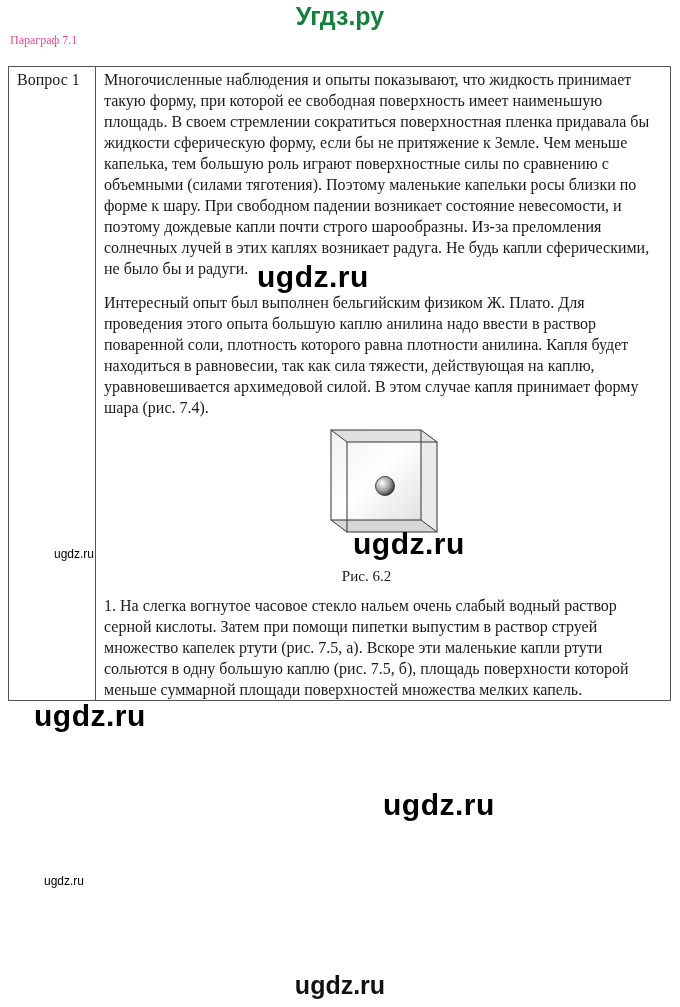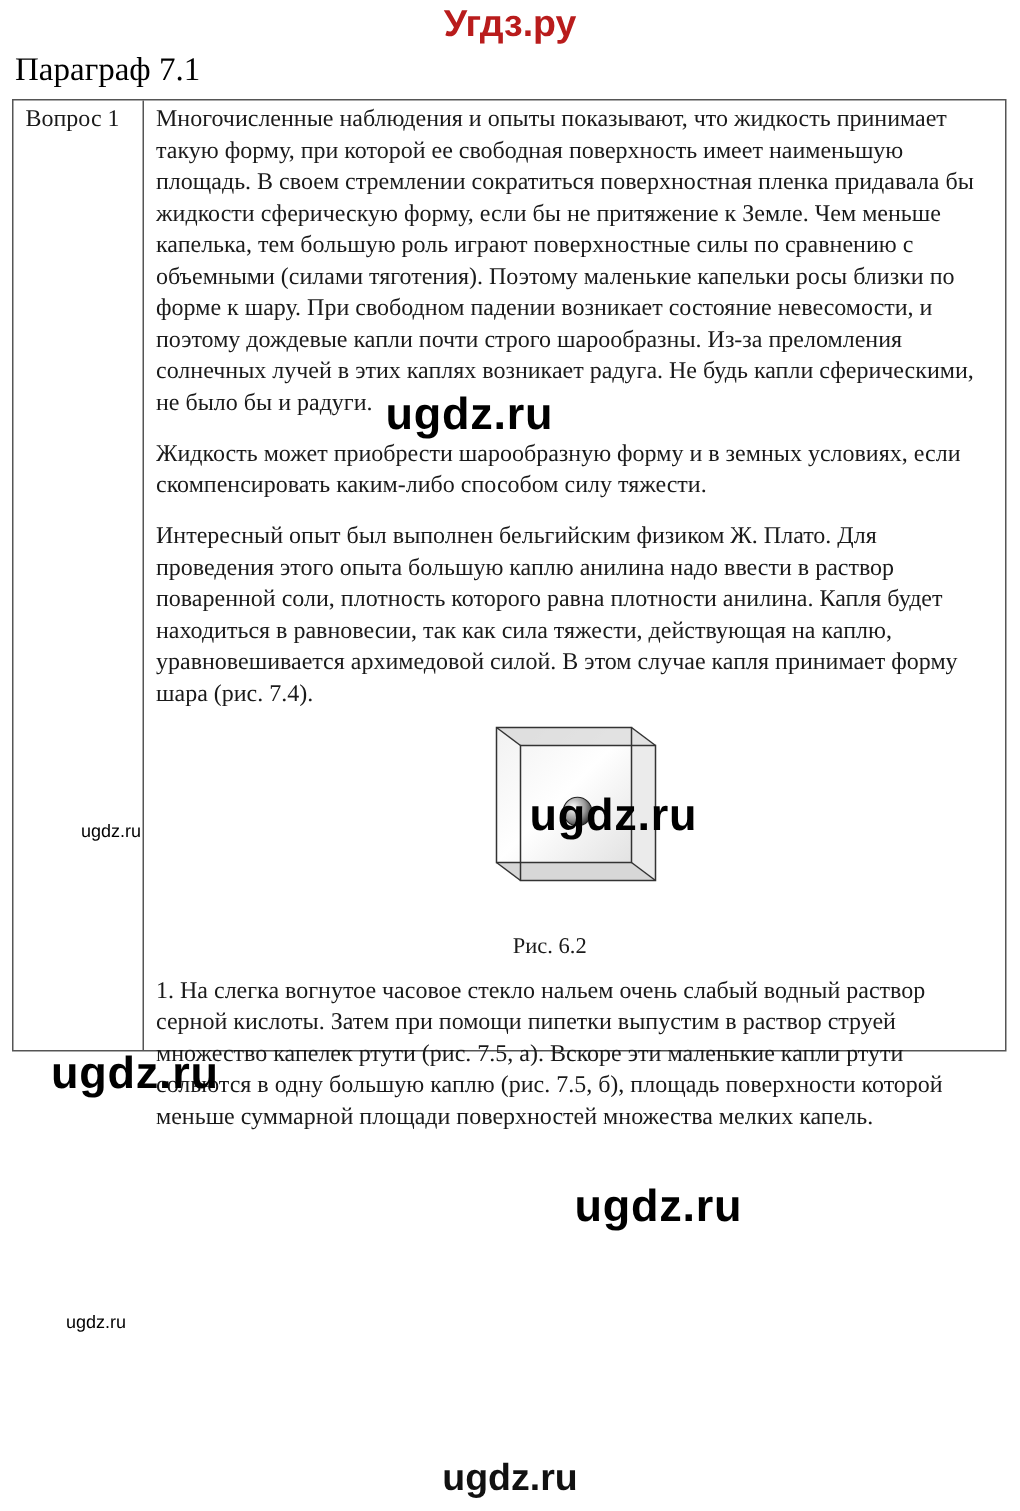--- a/index.html
+++ b/index.html
@@ -1,18 +1,18 @@
 <!DOCTYPE html>
 <html><head>
   <meta charset="utf-8">
   <style>
     html, body { margin: 0; padding: 0; background: #ffffff; }
     body { width: 680px; height: 1007px; position: relative; overflow: hidden; font-family: "Liberation Serif", serif; color: #1a1a1a; }
-    .site-title { position: absolute; left: 0; top: 2px; width: 680px; text-align: center; font-family: "Liberation Sans", sans-serif; font-weight: bold; font-size: 25px; color: #b91c1c; }
-    .paragraph-label { position: absolute; left: 10px; top: 33px; font-size: 22px; color: #000000; }
+    .site-title { position: absolute; left: 0; top: 2px; width: 680px; text-align: center; font-family: "Liberation Sans", sans-serif; font-weight: bold; font-size: 25px; color: #15803d; }
+    .paragraph-label { position: absolute; left: 10px; top: 33px; font-size: 12px; color: #ec4899; }
     .answer-table { position: absolute; left: 8px; top: 66px; width: 663px; height: 635px; border: 1px solid #555; box-sizing: border-box; }
     .col-divider { position: absolute; left: 86px; top: 0; bottom: 0; width: 1px; background: #555; }
     .question-label { position: absolute; left: 8px; top: 2px; font-size: 16px; line-height: 21px; }
     .answer-cell { position: absolute; left: 95px; top: 2px; width: 560px; font-size: 16px; line-height: 21px; }
     .answer-cell p { margin: 0 0 13px 0; }
     .figure { text-align: center; margin: 10px 0 8px 0; }
     .figure svg { display: block; margin: 0 auto; }
     .figure-caption { display: block; margin-top: 18px; font-size: 15px; margin-left: -35px; }
     .wm-big { position: absolute; font-family: "Liberation Sans", sans-serif; font-weight: bold; font-size: 30px; color: #000; letter-spacing: 0.5px; }
     .wm-small { position: absolute; font-family: "Liberation Sans", sans-serif; font-size: 12px; color: #000; }
@@ -22,21 +22,20 @@
 <body>
 
 <div class="site-title">Угдз.ру</div>
 <div class="paragraph-label">Параграф 7.1</div>
 
 <div class="answer-table">
   <div class="col-divider"></div>
   <div class="question-label">Вопрос 1</div>
   <div class="answer-cell">
     <p>Многочисленные наблюдения и опыты показывают, что жидкость принимает такую форму, при которой ее свободная поверхность имеет наименьшую площадь. В своем стремлении сократиться поверхностная пленка придавала бы жидкости сферическую форму, если бы не притяжение к Земле. Чем меньше капелька, тем большую роль играют поверхностные силы по сравнению с объемными (силами тяготения). Поэтому маленькие капельки росы близки по форме к шару. При свободном падении возникает состояние невесомости, и поэтому дождевые капли почти строго шарообразны. Из-за преломления солнечных лучей в этих каплях возникает радуга. Не будь капли сферическими, не было бы и радуги.</p>
-    <p>Жидкость может приобрести шарообразную форму и в земных условиях, если скомпенсировать каким-либо способом силу тяжести.</p>
     <p style="margin-bottom:0">Интересный опыт был выполнен бельгийским физиком Ж. Плато. Для проведения этого опыта большую каплю анилина надо ввести в раствор поваренной соли, плотность которого равна плотности анилина. Капля будет находиться в равновесии, так как сила тяжести, действующая на каплю, уравновешивается архимедовой силой. В этом случае капля принимает форму шара (рис. 7.4).</p>
     <div class="figure">
       <svg width="110" height="120" viewBox="0 0 110 120">
         <defs>
           <linearGradient id="glassShade" x1="0" y1="0" x2="1" y2="1">
             <stop offset="0" stop-color="#e8e8e8"></stop>
             <stop offset="0.5" stop-color="#ffffff"></stop>
             <stop offset="1" stop-color="#cfcfcf"></stop>
           </linearGradient>
           <radialGradient id="ball" cx="0.35" cy="0.35" r="0.7">

